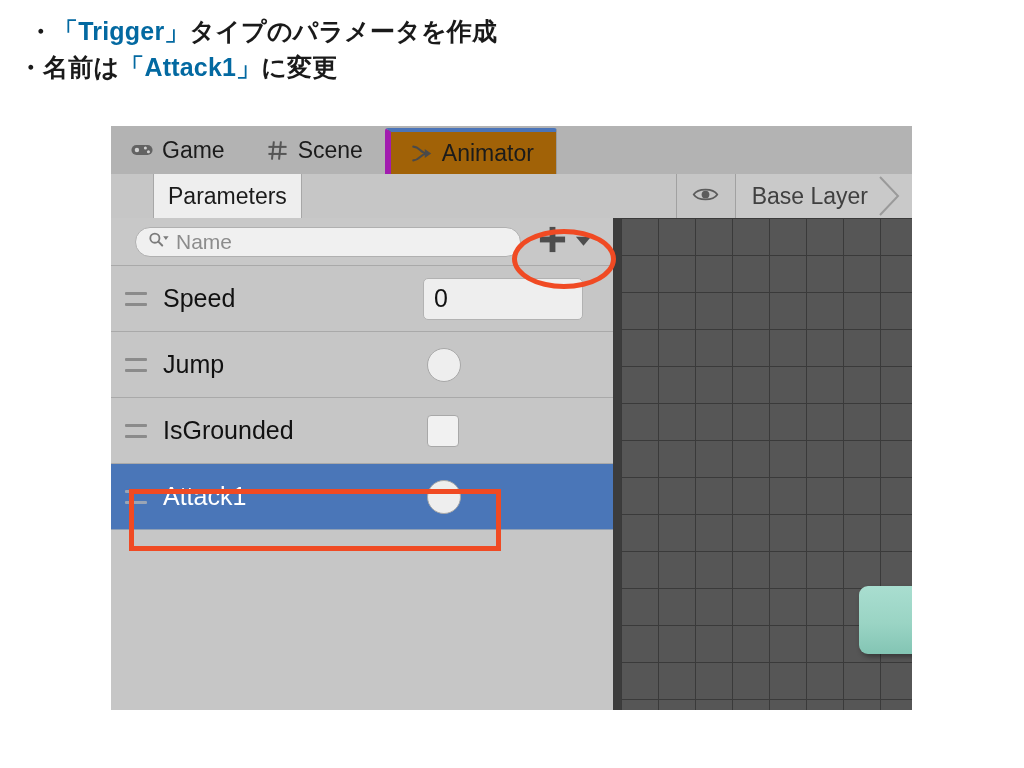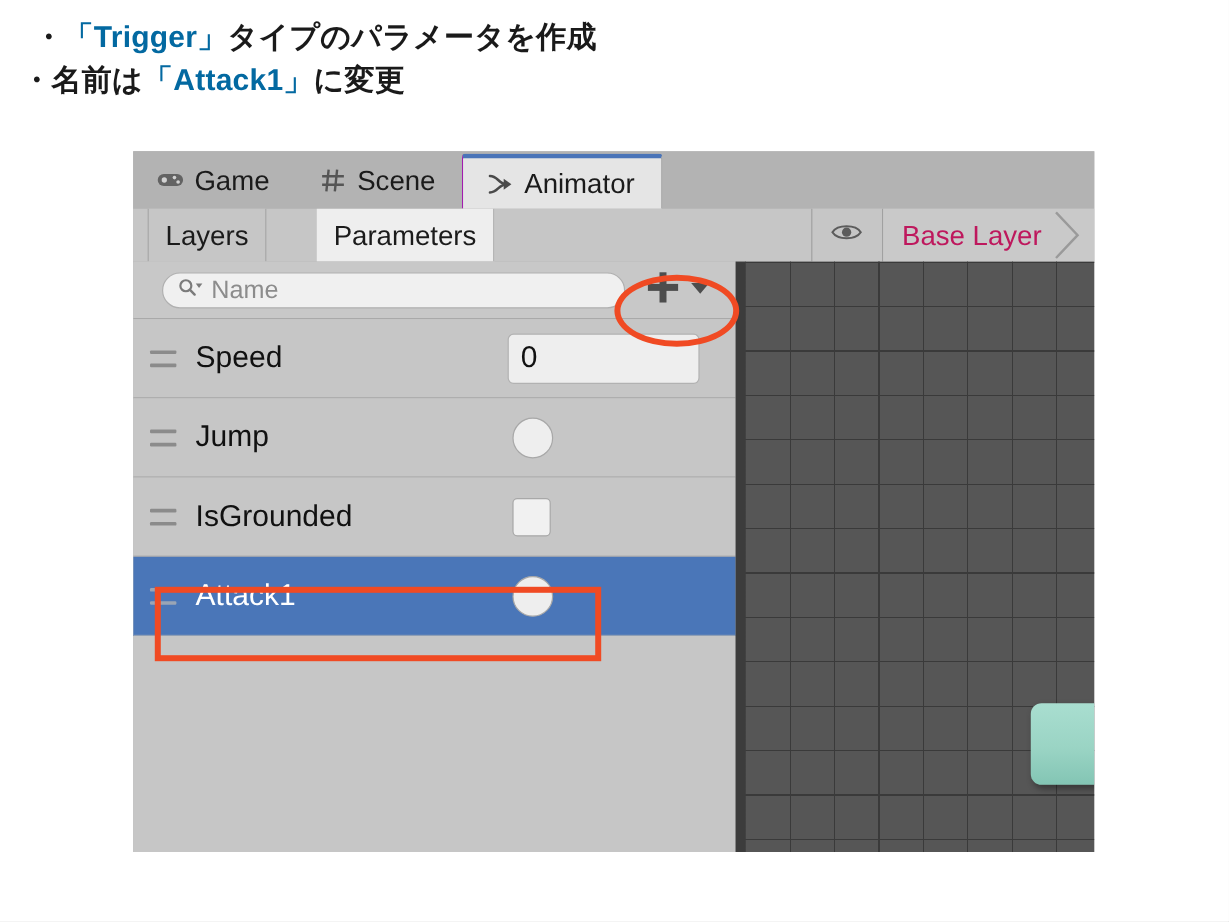--- a/index.html
+++ b/index.html
@@ -62,23 +62,23 @@
     gap: 9px;
     padding: 0 22px 0 20px;
     height: 48px;
     font-size: 23px;
     color: #1b1b1b;
     position: relative;
     box-sizing: border-box;
   }
   .tab.inactive { background: #b3b3b3; }
   .tab.active {
-    background: #e5e5e5;
+    background: #a16207;
     border-top: 4px solid #4a74b8;
-    border-left: 1px solid #a21caf;
+    border-left: 6px solid #a21caf;
     border-right: 1px solid #9a9a9a;
     border-radius: 3px 3px 0 0;
     margin-top: 2px;
     height: 46px;
   }
   .tab-icon {
     width: 22px; height: 22px;
     display: inline-flex;
     align-items: center;
     justify-content: center;
@@ -112,21 +112,21 @@
     width: 58px;
     display: flex; align-items: center; justify-content: center;
     border-right: 1px solid #a1a1a1;
     border-left: 1px solid #a1a1a1;
     background: #c6c6c6;
   }
   .breadcrumb {
     display: flex; align-items: center;
     padding: 0 12px 0 16px;
     font-size: 23px;
-    color: #be185d;
+    color: #404040;
     background: #c9c9c9;
   }
   .crumb-arrow { margin-left: 10px; display: flex; align-items: center; }
 
   
   .param-panel {
     position: absolute;
     left: 0; top: 92px;
     width: 502px;
     height: 492px;
@@ -349,23 +349,20 @@
           <path d="M15 6 L22 11 L15 16 Z" fill="#4a4a4a"></path>
         </svg>
       </span>
       <span>Animator</span>
     </div>
 
     <div class="subbar-spacer"></div>
   </div>
 
   <div class="subbar">
-    <div class="subtab unsel">
-      <span>Layers</span>
-    </div>
     <div class="subtab sel">
       <span>Parameters</span>
     </div>
     <div class="subbar-spacer"></div>
     <div class="eye-cell">
       <span>
         <svg width="27" height="17" viewBox="0 0 28 18">
           <path d="M1.5 9 C 6 2, 22 2, 26.5 9 C 22 16, 6 16, 1.5 9 Z" fill="none" stroke="#5c5c5c" stroke-width="1.8"></path>
           <circle cx="14" cy="9" r="4.1" fill="#5c5c5c"></circle>
         </svg>

